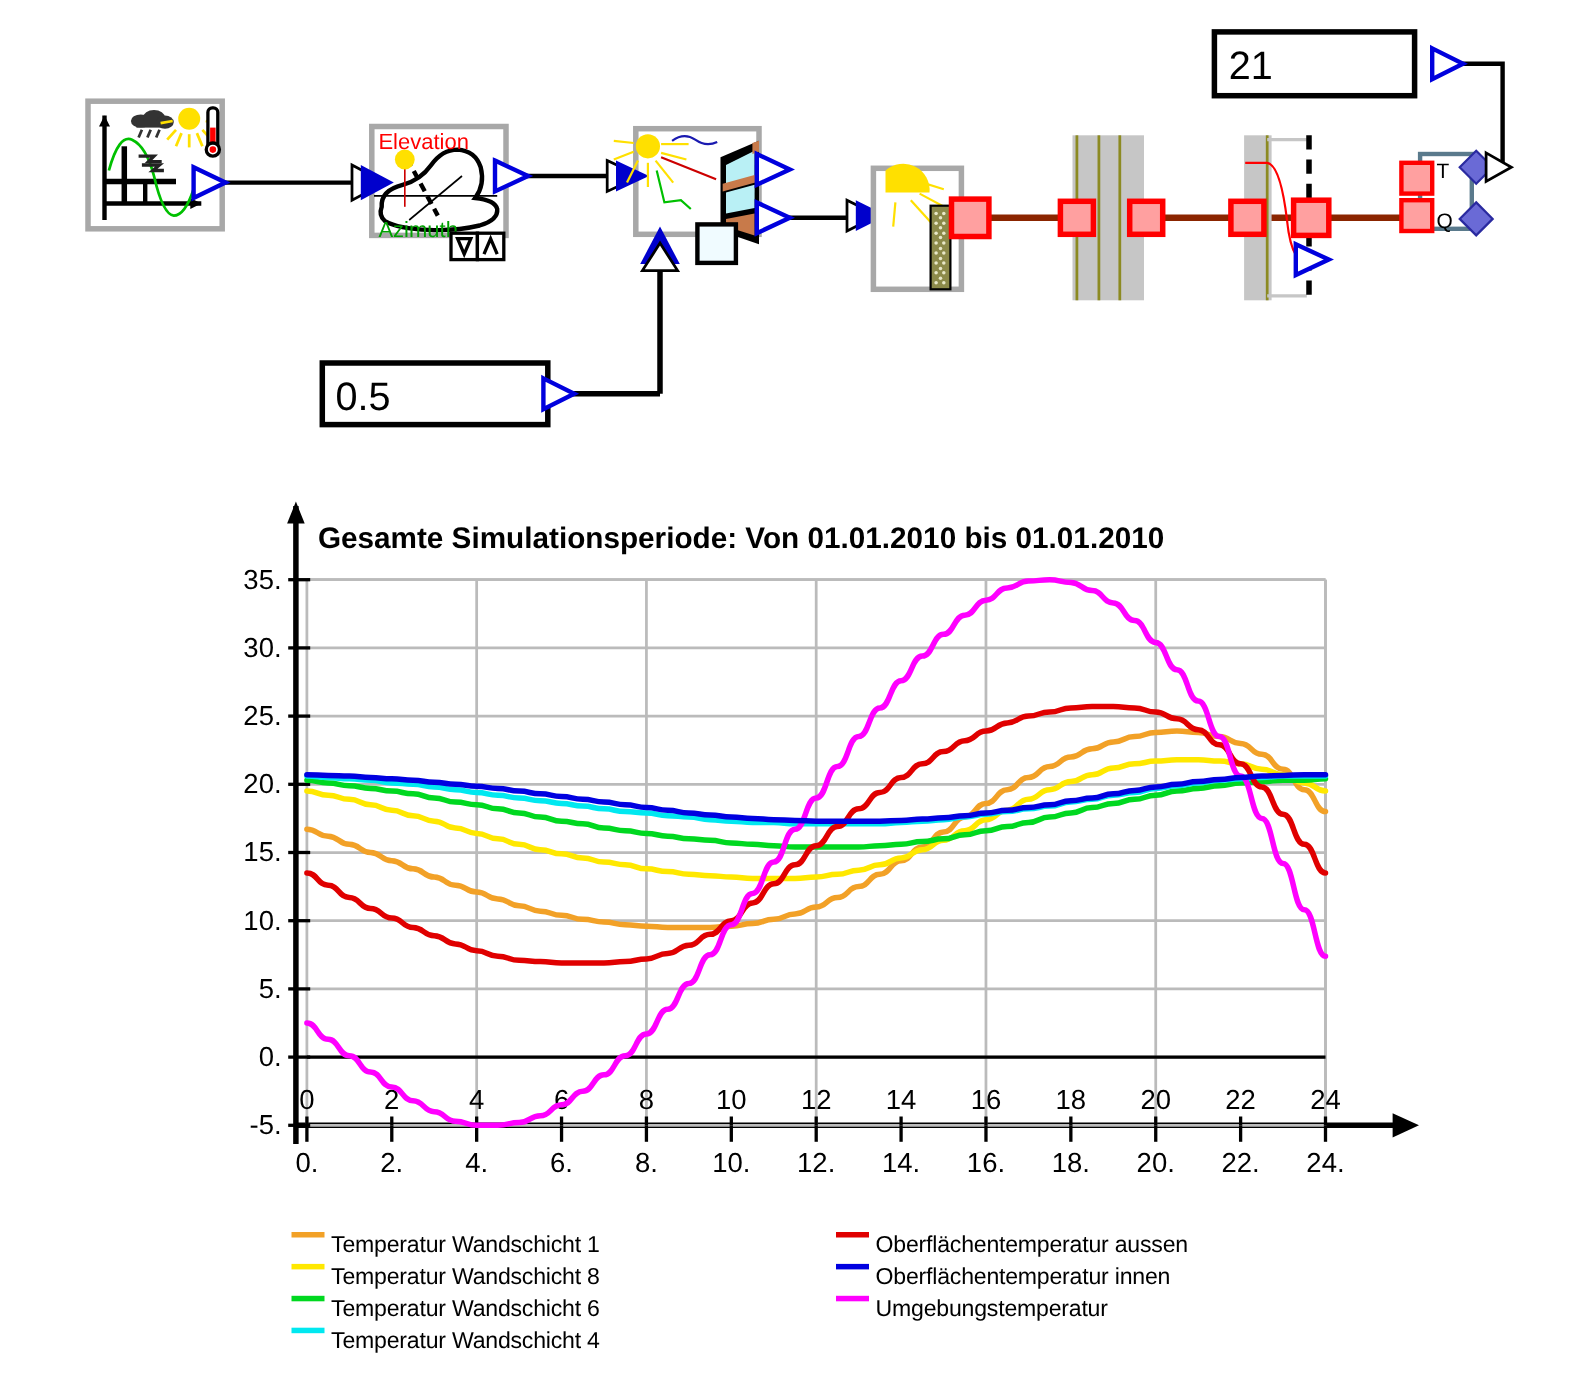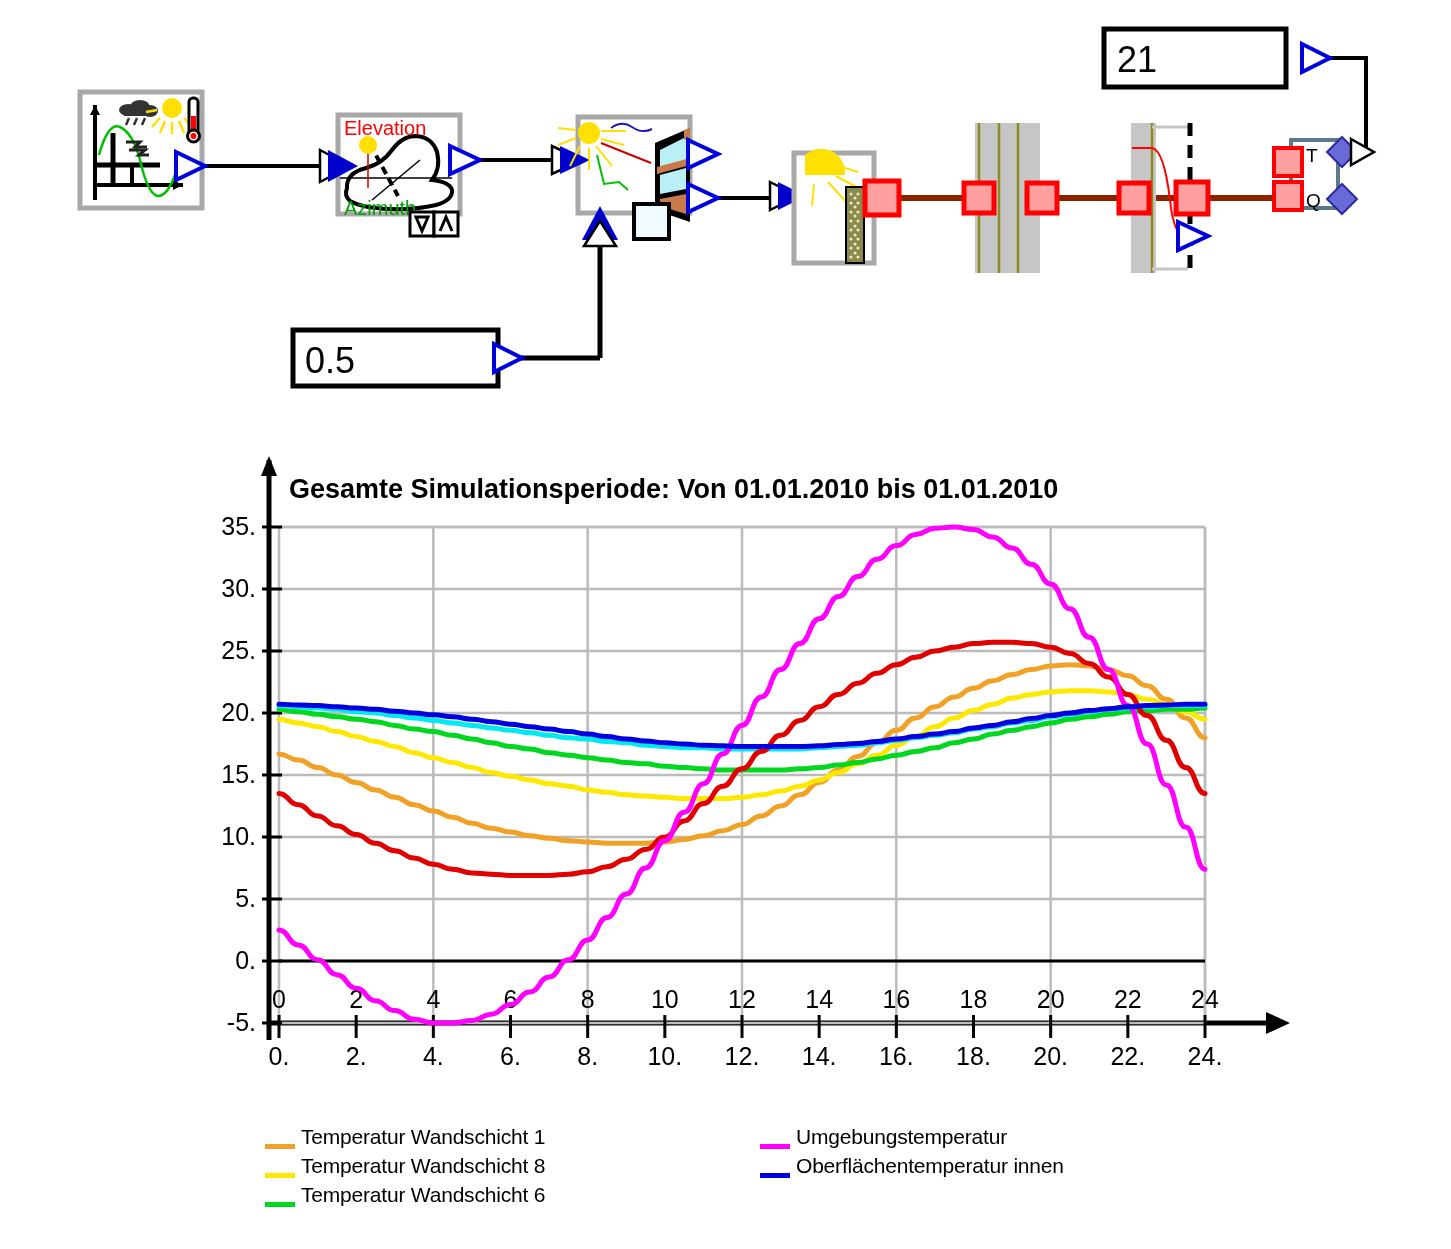--- a/index.html
+++ b/index.html
@@ -6,21 +6,21 @@
   body{
     width:1451px;height:1249px;background:#ffffff;
     font-family:"Liberation Sans", sans-serif;
     position:relative;overflow:hidden;
   }
   .diagram{position:absolute;left:0;top:0;width:1451px;height:430px;}
   .chartwrap{position:absolute;left:0;top:430px;width:1451px;height:819px;}
   svg{display:block;}
   .legend{position:absolute;left:0;top:1120px;width:1451px;height:129px;}
   .legend-col{position:absolute;}
-  .legend-row{display:flex;align-items:flex-end;height:29px;}
+  .legend-row{display:flex;align-items:flex-start;height:29px;}
   .legend-swatch{width:30px;height:5px;margin-right:6px;flex:0 0 auto;}
   .legend-label{font-size:21px;color:#000;white-space:nowrap;letter-spacing:-0.2px;}
   .col-left{left:265px;top:0;}
   .col-right{left:760px;top:0;}
 </style>
 </head>
 <body>
 
 <div class="diagram">
 <svg width="1451" height="430" viewBox="0 0 1451 430">
@@ -366,24 +366,32 @@
         <span class="legend-label">Temperatur Wandschicht 1</span>
       </div>
       <div class="legend-row">
         <span class="legend-swatch" style="background: rgb(255, 232, 0);"></span>
         <span class="legend-label">Temperatur Wandschicht 8</span>
       </div>
       <div class="legend-row">
         <span class="legend-swatch" style="background: rgb(0, 216, 32);"></span>
         <span class="legend-label">Temperatur Wandschicht 6</span>
       </div>
+      <div class="legend-row">
+        <span class="legend-swatch" style="background: rgb(0, 232, 240);"></span>
+        <span class="legend-label">Temperatur Wandschicht 4</span>
+      </div>
     </div>
   <div class="legend-col col-right" id="legend-right">
       <div class="legend-row">
+        <span class="legend-swatch" style="background: rgb(224, 0, 0);"></span>
+        <span class="legend-label">Oberflächentemperatur aussen</span>
+      </div>
+      <div class="legend-row">
+        <span class="legend-swatch" style="background: rgb(0, 0, 224);"></span>
+        <span class="legend-label">Oberflächentemperatur innen</span>
+      </div>
+      <div class="legend-row">
         <span class="legend-swatch" style="background: rgb(255, 0, 255);"></span>
         <span class="legend-label">Umgebungstemperatur</span>
       </div>
-      <div class="legend-row">
-        <span class="legend-swatch" style="background: rgb(0, 0, 224);"></span>
-        <span class="legend-label">Oberflächentemperatur innen</span>
-      </div>
     </div>
 </div>
 
 </body></html>

